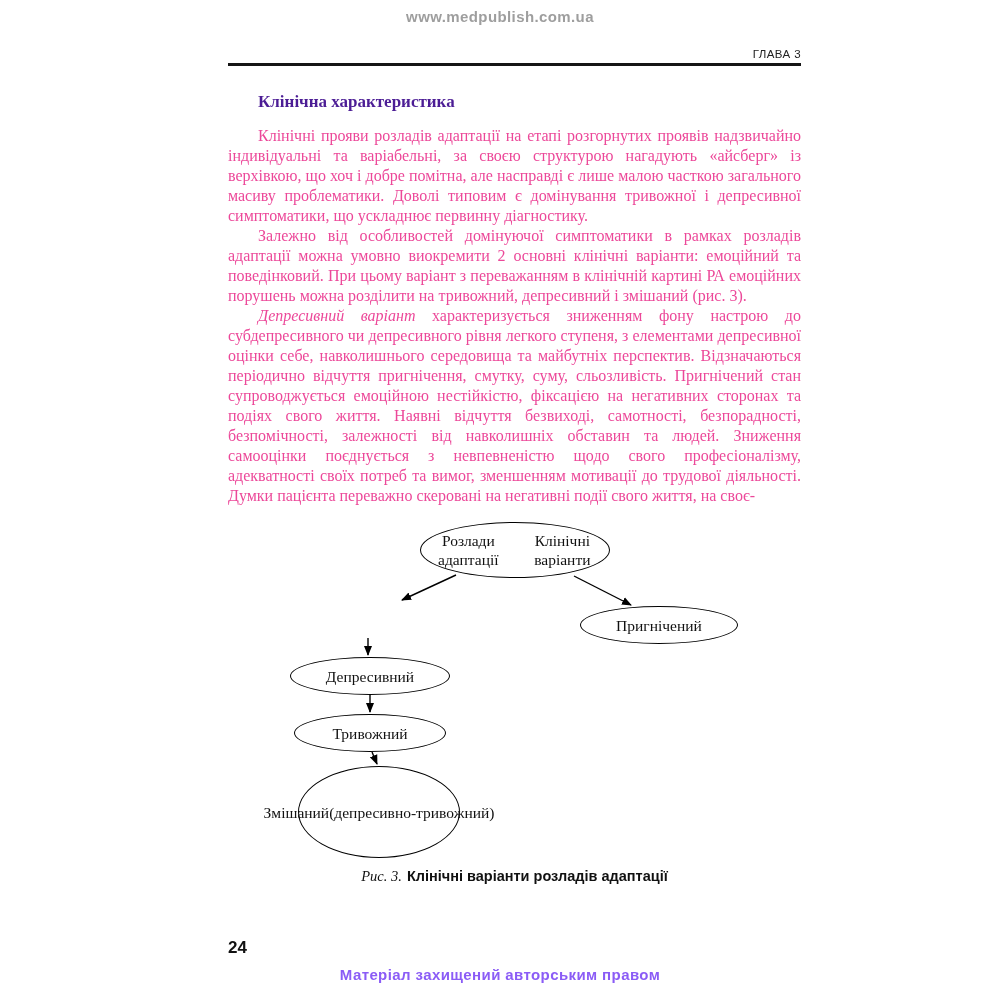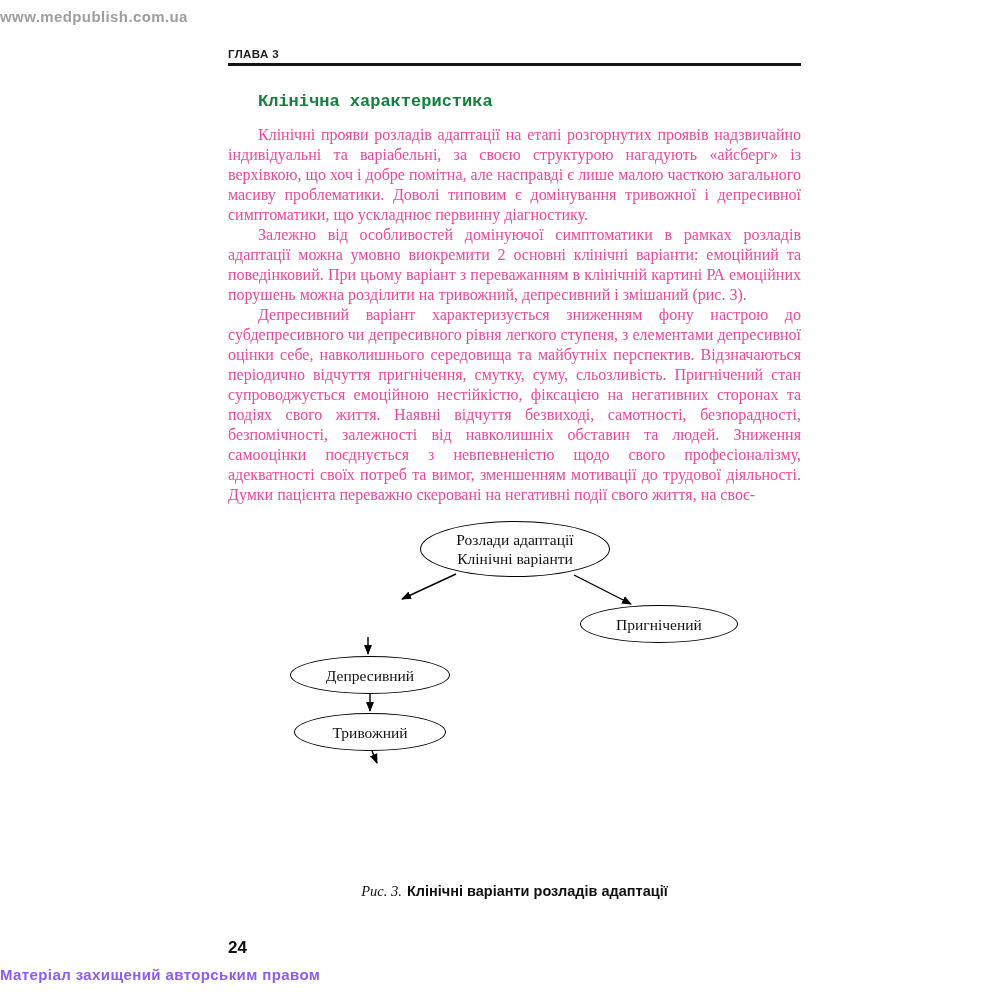--- a/index.html
+++ b/index.html
@@ -4,61 +4,61 @@
 <style>
   * { margin:0; padding:0; box-sizing:border-box; }
   html,body { background:#ffffff; }
   body {
     width:1000px; height:1000px; position:relative;
     font-family:"Liberation Serif", serif; color:#111;
   }
   .page { position:absolute; inset:0; background:#ffffff; overflow:hidden; }
 
   .watermark {
-    position:absolute; left:0; width:100%; text-align:left;
+    position:absolute; left:0; width:100%; text-align:center;
     font-family:"Liberation Sans", sans-serif; font-weight:bold;
     color:#9e9e9e; font-size:15px; letter-spacing:0.4px;
   }
   .watermark.top { top:8px; }
   .watermark.bottom { top:966px; color:#8b5cf6; }
 
   .content { position:absolute; left:228px; top:48px; width:573px; }
 
   .chapter-label {
-    font-family:"Liberation Sans", sans-serif; font-weight:bold;
-    font-size:11.5px; letter-spacing:0.4px; color:#222;
+    font-family:"Liberation Sans", sans-serif; font-weight:normal;
+    font-size:11.5px; letter-spacing:0.4px; color:#222;text-align:right;
   }
   .chapter-rule { height:3px; background:#151515; margin-top:3px; }
 
   .section-title {
-    font-family:Liberation Mono, monospace; font-weight:bold;
-    font-size:17px; margin:26px 0 14px 30px; color:#15803d;
+    font-family:Liberation Serif, serif; font-weight:bold;
+    font-size:17px; margin:26px 0 14px 30px; color:#4c1d95;
   }
 
   .body-para {
     font-size:16px; line-height:20px; text-align:justify;
     text-indent:30px; color:#ec4899;
   }
-  .italic-lead { }
+  .italic-lead { font-style:italic; }
 
   .figure { position:relative; width:573px; height:340px; margin-top:14px; }
   .node {
     position:absolute; border:1px solid #000; border-radius:50%;
-    display:flex; flex-direction:column; align-items:center; justify-content:center;
+    display:flex; flex-direction:row; align-items:center; justify-content:center;
     background:#fff; text-align:center; font-size:15.5px; line-height:19px;
   }
   .node-root        { left:192px; top:2px;   width:190px; height:56px; }
   .node-emotional   { left:62px;  top:80px;  width:156px; height:38px; }
   .node-behavioral  { left:352px; top:86px;  width:158px; height:38px; }
   .node-depressive  { left:62px;  top:137px; width:160px; height:38px; }
   .node-anxious     { left:66px;  top:194px; width:152px; height:38px; }
   .node-mixed       { left:70px;  top:246px; width:162px; height:92px; }
   .arrows { position:absolute; left:0; top:0; }
 
-  .figure-caption { text-align:center; margin-top:24px; font-size:14.5px; }
+  .figure-caption { text-align:center; margin-top:8px; font-size:14.5px; }
   .caption-label  { font-style:italic; font-family:"Liberation Serif", serif; }
   .caption-text   { font-family:"Liberation Sans", sans-serif; font-weight:bold; margin-left:5px; }
 
   .page-number {
     position:absolute; left:228px; top:938px;
     font-family:"Liberation Sans", sans-serif; font-weight:bold; font-size:17px;
   }
 </style>
 </head>
 <body>
@@ -104,20 +104,25 @@
       </div>
 
       <div class="node node-anxious">
         <div>Тривожний</div>
       </div>
 
       <div class="node node-depressive">
         <div>Депресивний</div>
       </div>
 
+      <div class="node node-mixed">
+        <div>Змішаний</div>
+        <div>(депресивно-</div>
+        <div>тривожний)</div>
+      </div>
 
     </div>
 
     <div class="figure-caption">
       <span class="caption-label">Рис. 3.</span><span class="caption-text">Клінічні варіанти розладів адаптації</span>
     </div>
 
   </div>
 
   <div class="page-number">24</div>

